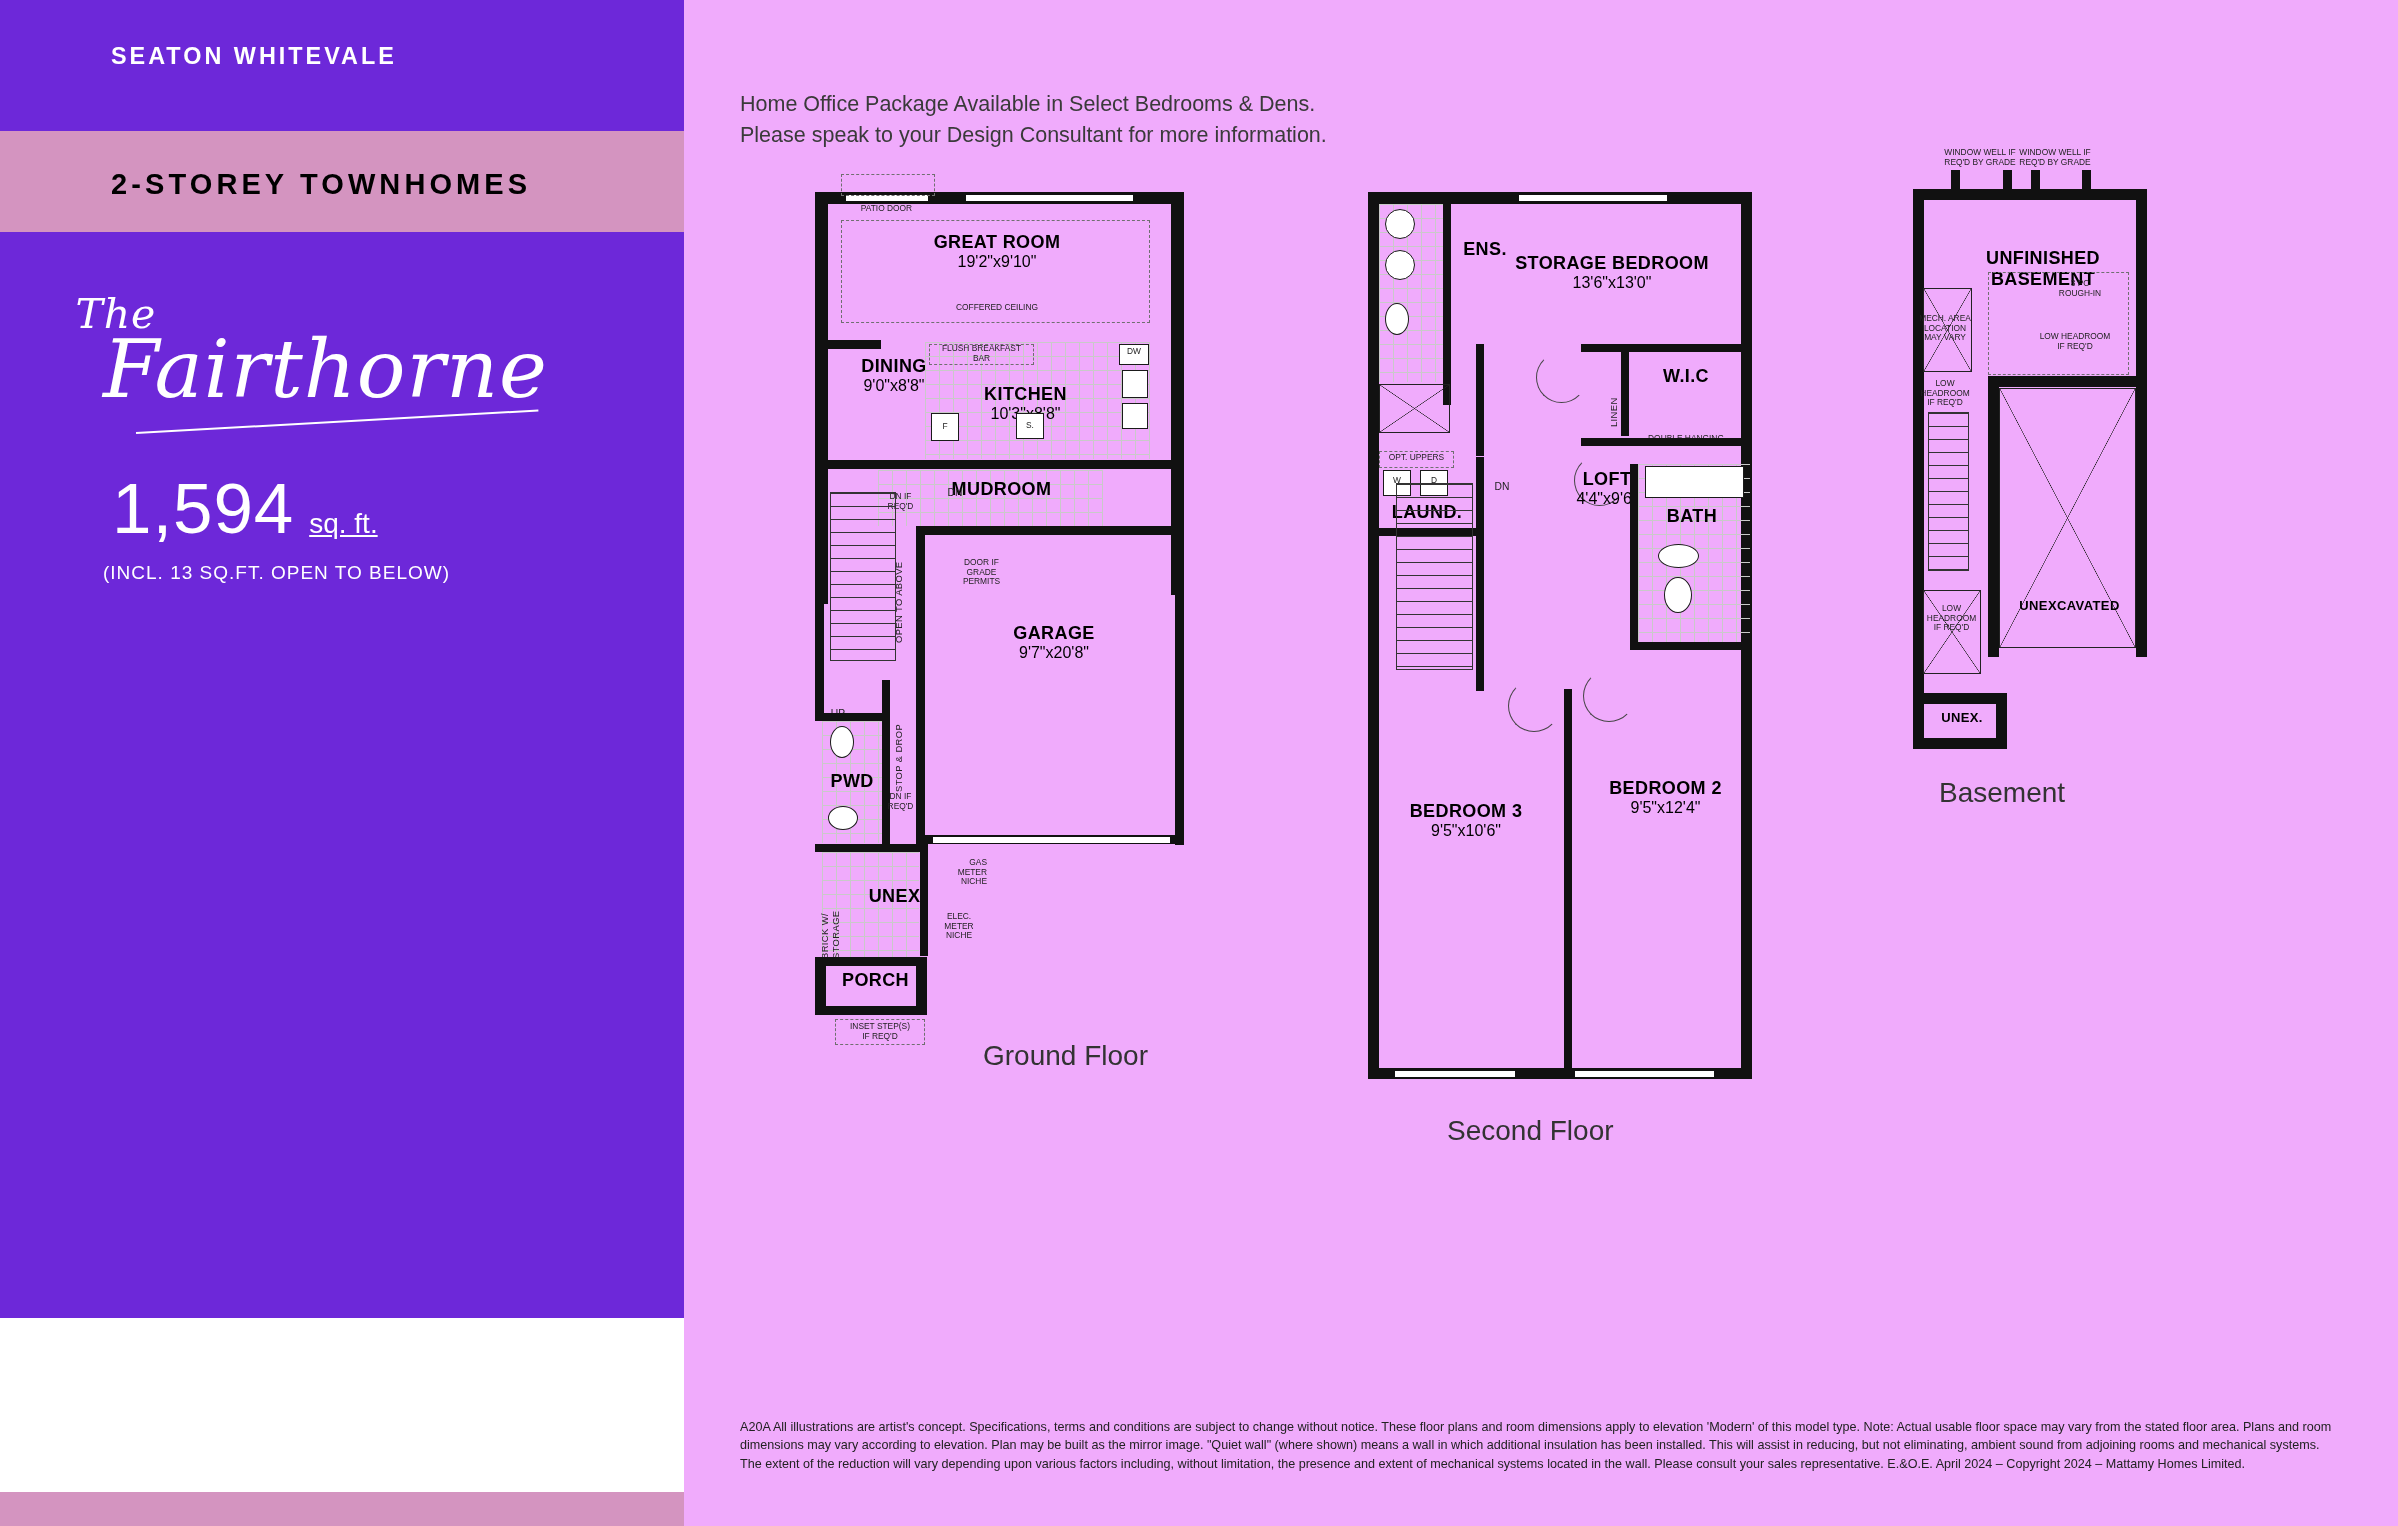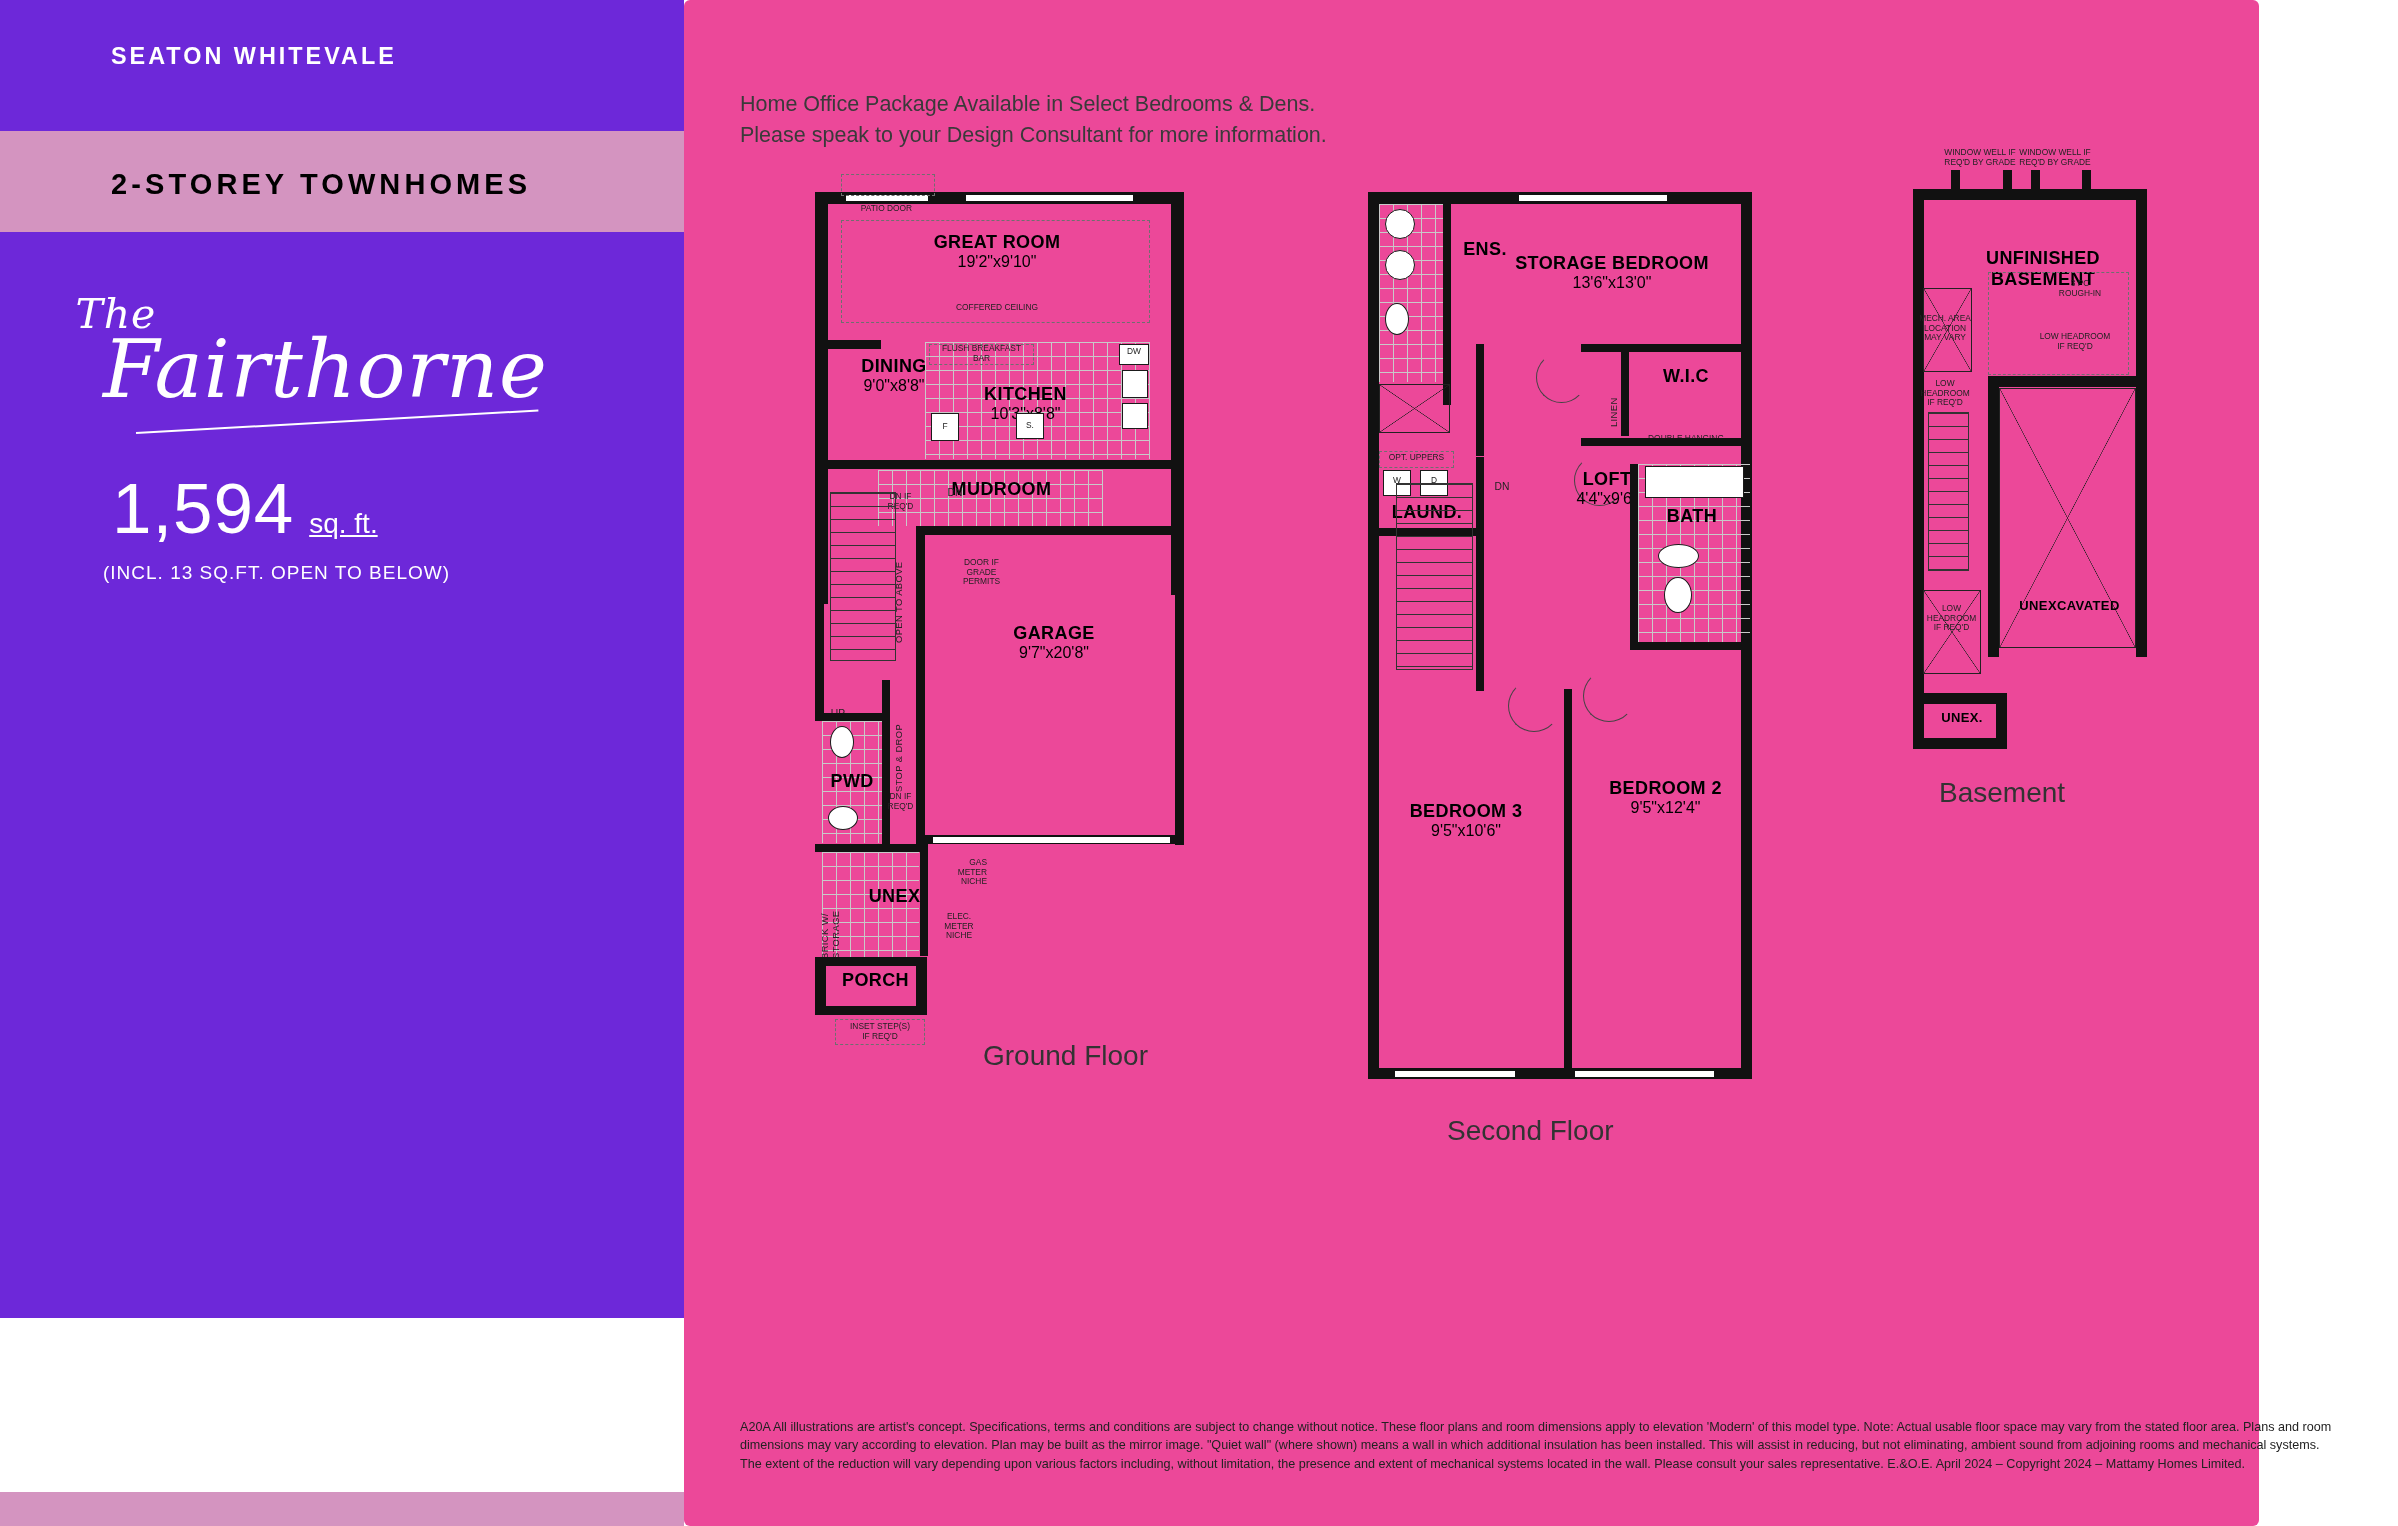--- a/index.html
+++ b/index.html
@@ -99,23 +99,22 @@
     position: absolute;
     left: 0; top: 1492px;
     width: 684px; height: 35px;
     background: #d494c0;
   }
 
   
   .content {
     position: absolute;
     left: 684px; top: 0;
-    width: 1575px; height: 1526px;
-    background: #ec4899;
-    border-radius: 6px;
+    width: 1715px; height: 1526px;
+    background: #f0abfc;
   }
   .home-office-note {
     position: absolute;
     left: 56px; top: 89px;
     font-size: 21.5px;
     color: #3a3a3a;
     line-height: 1.45;
   }
 
   .plans {

